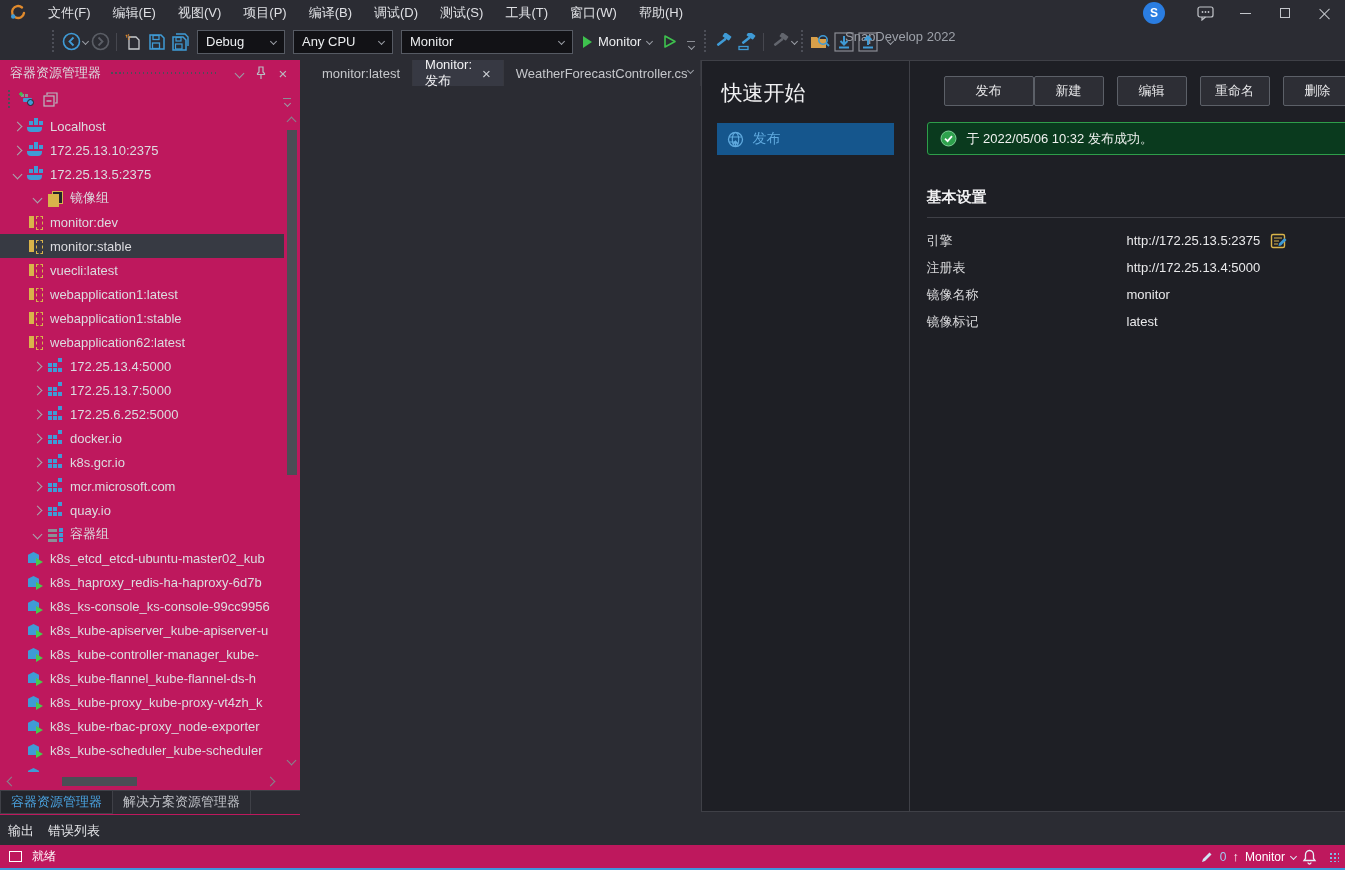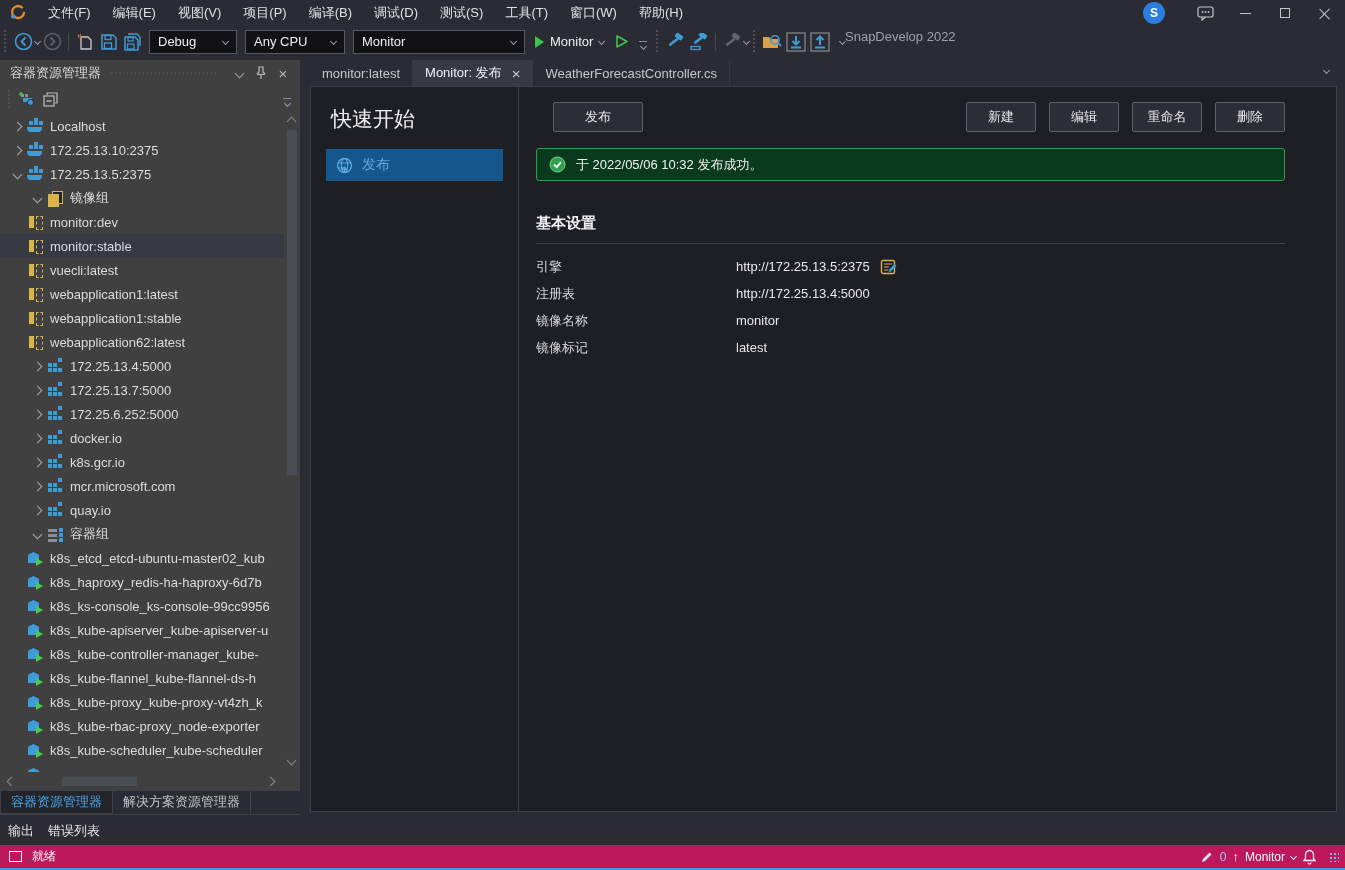--- a/index.html
+++ b/index.html
@@ -26,33 +26,33 @@
   .avatar { width:22px; height:22px; border-radius:50%; background:#2a7de1; color:#fff; font-size:12px; font-weight:bold;
     display:flex; align-items:center; justify-content:center; margin-right:20px; }
   .icon-btn { width:40px; height:26px; display:flex; align-items:center; justify-content:center; color:#c3c6cb; }
   .min-glyph { width:11px; height:1px; background:#c3c6cb; }
   .max-glyph { width:10px; height:10px; border:1px solid #c3c6cb; }
   .close-glyph { position:relative; width:12px; height:12px; }
   .close-glyph::before,.close-glyph::after { content:""; position:absolute; left:5px; top:0; width:1.4px; height:14px; background:#c3c6cb; }
   .close-glyph::before { transform:rotate(45deg); } .close-glyph::after { transform:rotate(-45deg); }
 
   
-  .toolbar { position:absolute; left:0; top:26px; width:100%; height:31px; display:flex; align-items:center; }
+  .toolbar { position:absolute; left:0; top:26px; width:100%; height:31px; display:flex; align-items:center;padding-left:48px; }
   .tool-ic { width:24px; height:24px; display:flex; align-items:center; justify-content:center; }
   .dd { height:24px; background:#121216; border:1px solid #565a63; display:flex; align-items:center;
     font-size:13px; color:#eceef0; padding:0 8px; margin:0 4px; }
   .dd .chev { margin-left:auto; }
   .dd-debug { width:88px; } .dd-cpu { width:100px; } .dd-proj { width:172px; }
   .play-tri { width:0; height:0; border-left:9px solid #3ec24e; border-top:6px solid transparent; border-bottom:6px solid transparent; }
   .run-btn { display:flex; align-items:center; gap:6px; padding:0 6px; height:24px; color:#eceef0; font-size:13px; }
   .overflow-chev { display:flex; flex-direction:column; align-items:center; margin:0 5px; padding-top:6px; }
   .overflow-chev .bar { width:8px; height:1px; background:#8a8d94; margin-bottom:2px; }
 
   
-  .sidebar { position:absolute; left:0; top:60px; width:300px; height:755px; background:#404040; display:flex; flex-direction:column; }
+  .sidebar { position:absolute; left:0; top:60px; width:300px; height:755px; background:#be185d; display:flex; flex-direction:column; }
   .sb-header { height:26px; display:flex; align-items:center; padding:0 6px 0 10px; }
   .sb-title { font-size:13px; color:#dcdce0; white-space:nowrap; }
   .sb-drag { flex:1; height:7px; margin:0 10px;
     background-image:repeating-linear-gradient(to right,#4c4e57 0 1.5px,transparent 1.5px 4px); background-size:100% 2px; background-position:0 2px; background-repeat:no-repeat; }
   .sb-hicon { width:22px; height:22px; display:flex; align-items:center; justify-content:center; color:#b9bcc2; }
   .sb-tools { height:26px; display:flex; align-items:center; padding-left:4px; position:relative; }
   .sb-tools .overflow-chev { position:absolute; right:4px; }
   .tree { position:relative; flex:0 0 660px; overflow:hidden; }
   .tree-rows { position:absolute; left:0; top:2px; right:16px; }
   .tree-row { height:24px; display:flex; align-items:center; font-size:13px; color:#dcdce0; white-space:nowrap; padding-left:8px; }
@@ -84,21 +84,21 @@
   .hscroll { flex:0 0 16px; position:relative; margin-top:2px; }
   .hscroll .arrow { position:absolute; top:4px; width:7px; height:7px; border-right:1.5px solid #84878e; border-bottom:1.5px solid #84878e; }
   .hscroll .left { left:8px; transform:rotate(135deg); }
   .hscroll .right { right:26px; transform:rotate(-45deg); }
   .hthumb { position:absolute; left:62px; top:3px; width:75px; height:9px; background:#4b4d55; }
   .sb-tabs { flex:0 0 24px; display:flex; background:#2b2c33; border-top:1px solid #3f4047; }
   .sb-tab { padding:0 10px; font-size:13px; line-height:22px; color:#c2c4c9; border-right:1px solid #3f4047; }
   .sb-tab.active { color:#4aa3e0; background:#24252b; border:1px solid #3f4047; border-top:none; }
 
   
-  .docpane { position:absolute; left:310px; top:60px; width:1027px; height:752px; display:flex; flex-direction:column; }
+  .docpane { position:absolute; left:310px; top:60px; width:1027px; height:752px; display:flex; flex-direction:row; }
   .doc-tabs { height:26px; display:flex; align-items:stretch; position:relative; }
   .doc-tab { display:flex; align-items:center; padding:0 12px; font-size:13px; color:#c5c7cb; border-right:1px solid #37383f; }
   .doc-tab.active { background:#373943; color:#f2f2f4; }
   .doc-tab .tab-close { display:none; margin-left:10px; color:#cdd0d5; font-size:15px; line-height:1; }
   .doc-tab.closable .tab-close { display:inline; }
   .doc-tabs .overflow { position:absolute; right:8px; top:8px; }
   .doc-body { flex:1; border:1px solid #3f4047; background:#1e1f25; display:flex; }
   .qs-col { width:208px; border-right:1px solid #3f4047; }
   .qs-title { margin:18px 0 0 20px; font-size:21px; color:#f0f0f2; font-weight:400; }
   .qs-nav { margin:16px 0 0 15px; width:177px; height:32px; background:#15568d; display:flex; align-items:center; gap:9px; padding-left:10px; }

